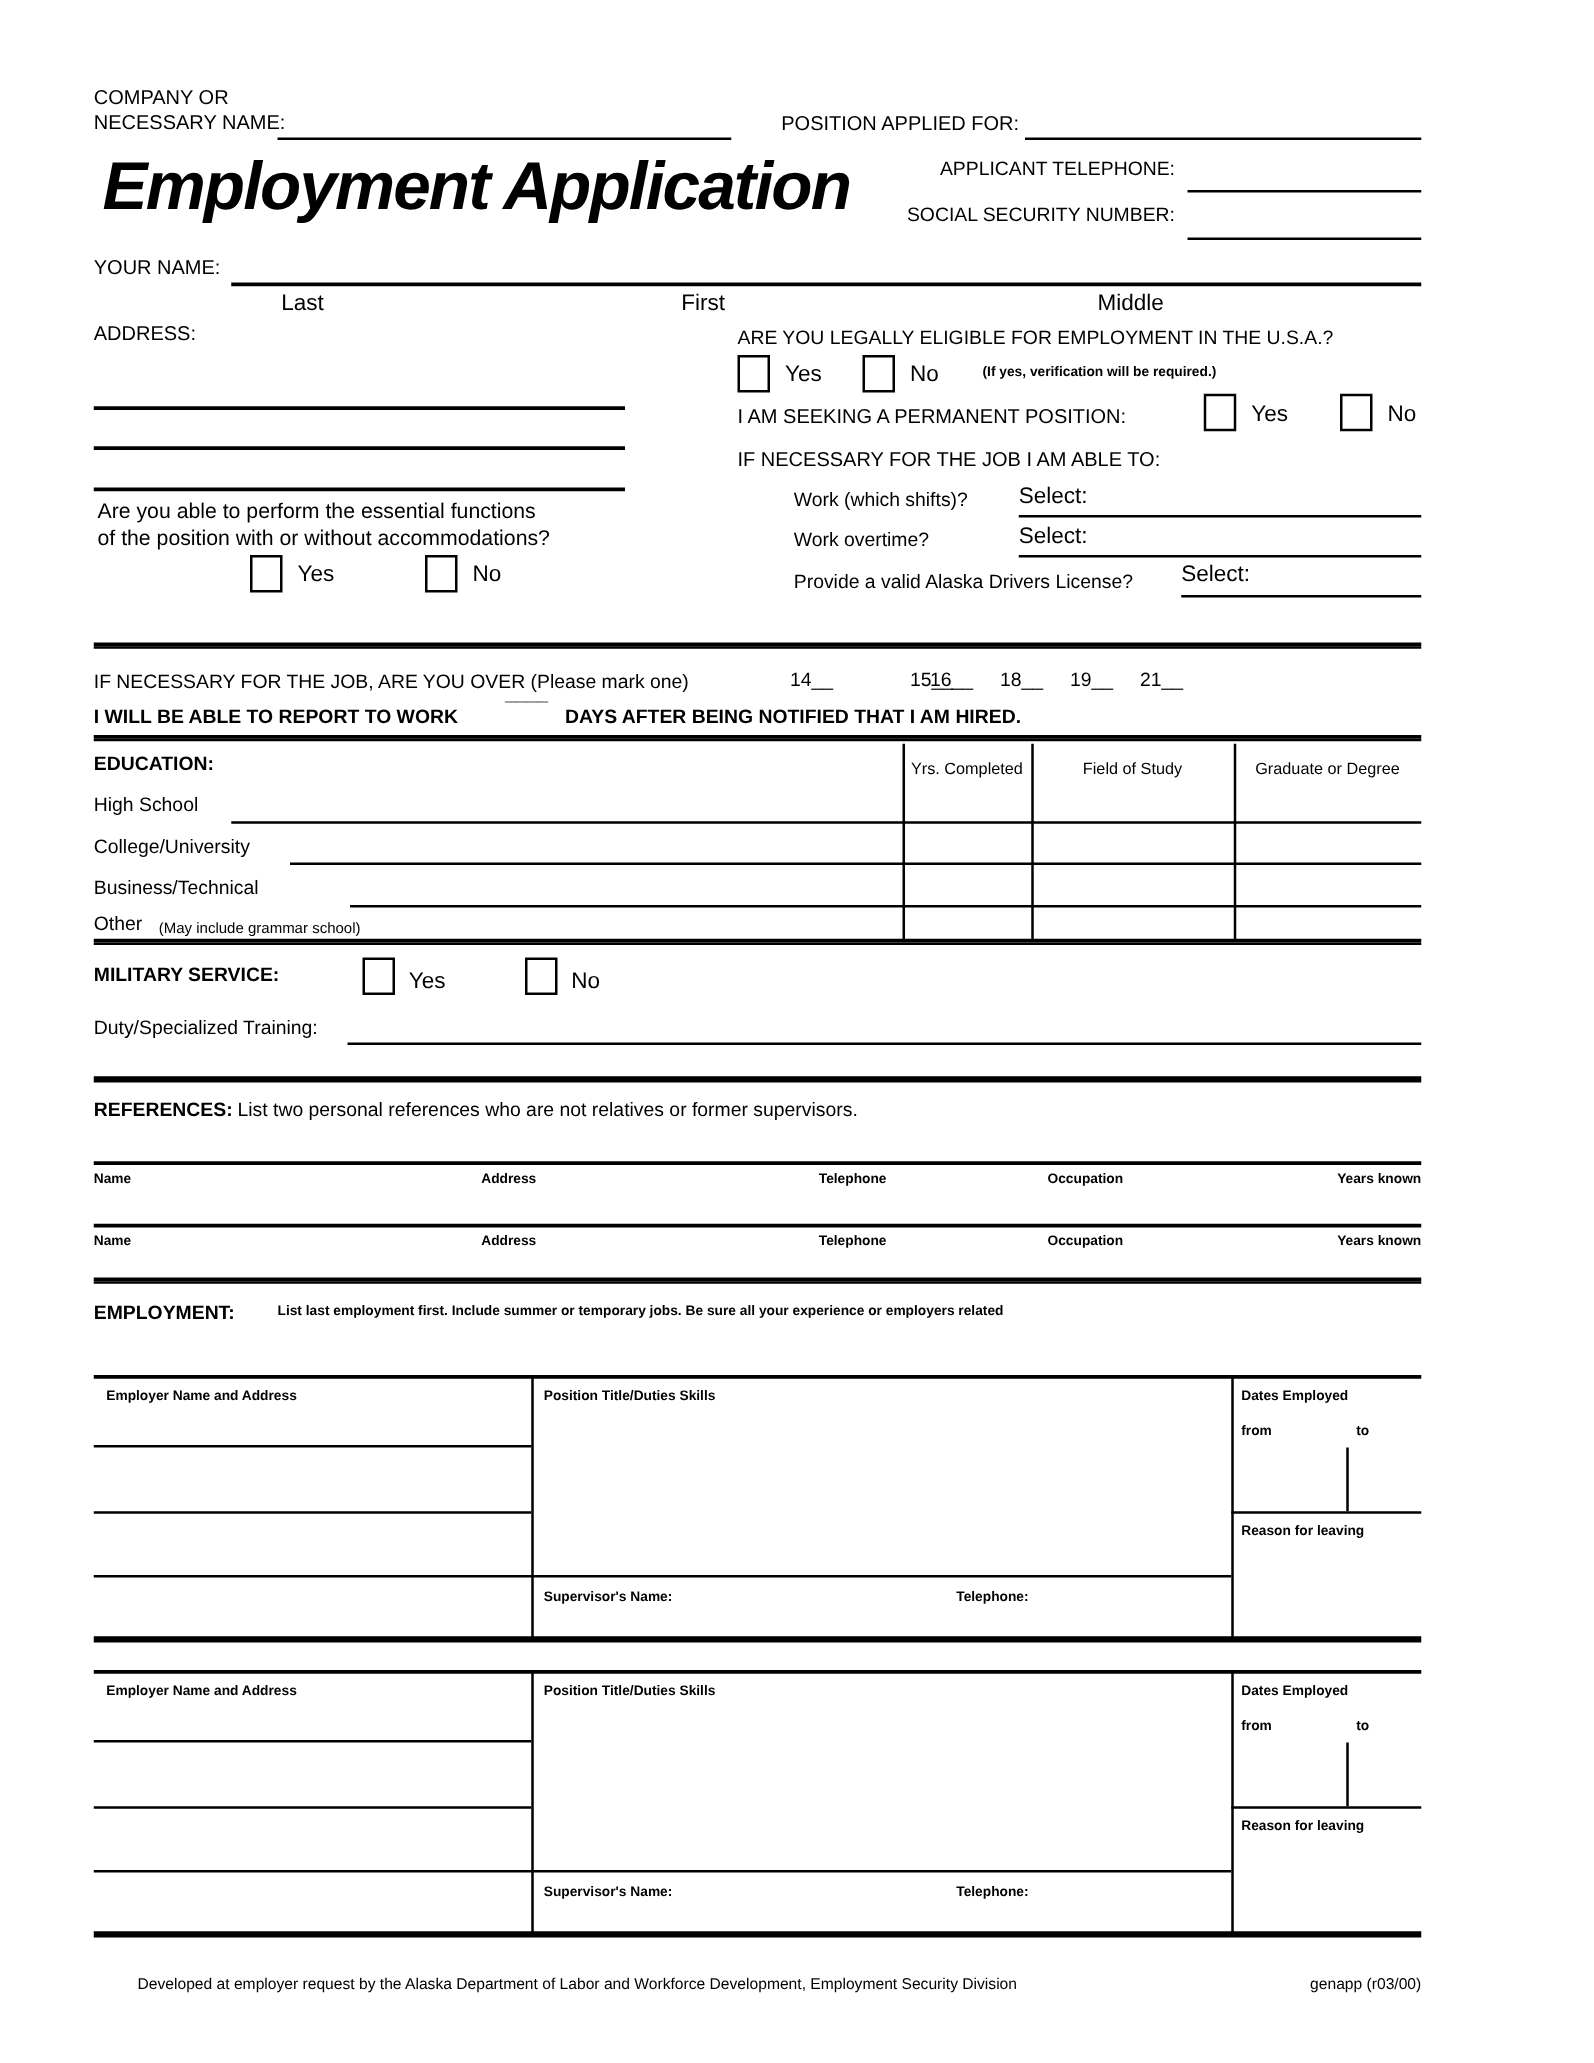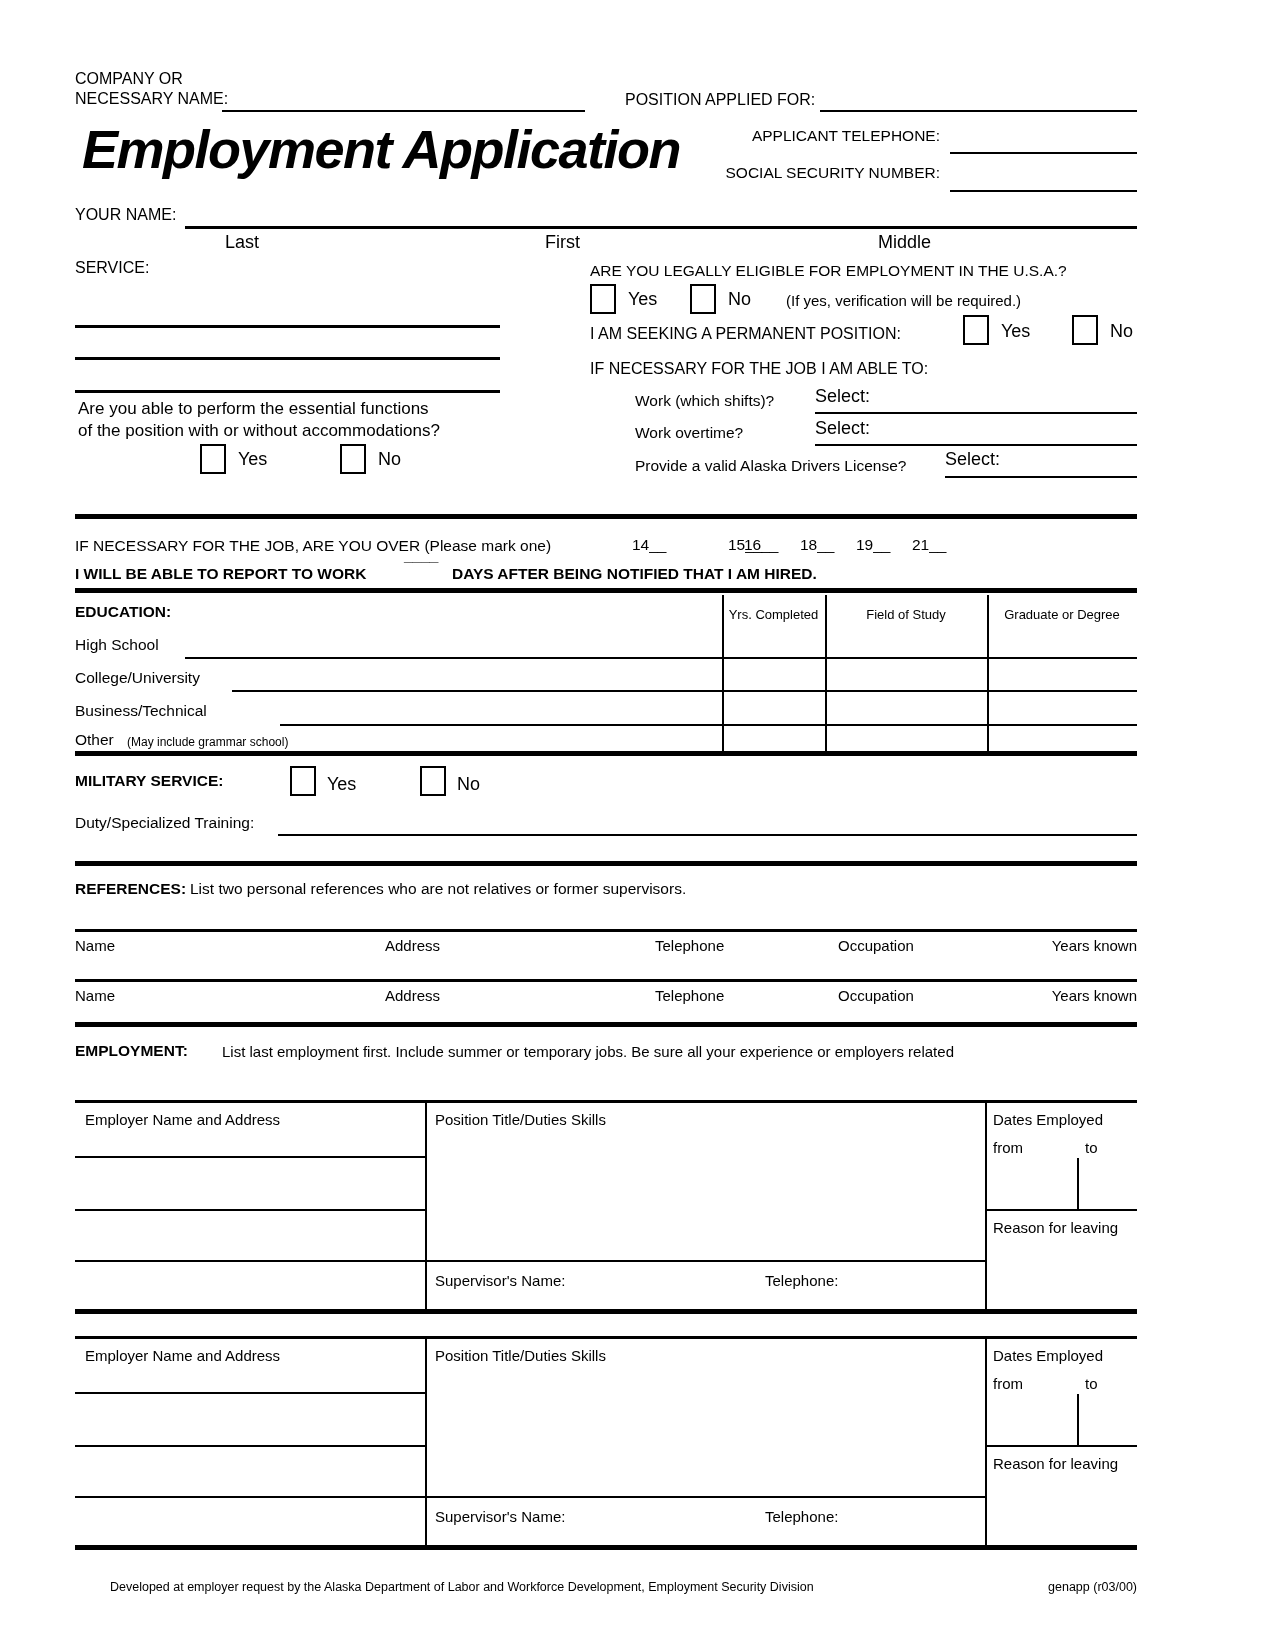--- a/index.html
+++ b/index.html
@@ -11,21 +11,21 @@
   .hl3  { position:absolute; background:#000; height:3px; }
   .vl   { position:absolute; background:#000; width:2px; }
   .dbl  { position:absolute; height:2px; border-top:3px solid #000; border-bottom:2px solid #000; }
   .cb   { position:absolute; width:26px; height:30px; border:2px solid #000; background:#fff; }
   .b    { font-weight:700; }
   .ctr  { text-align:center; }
   .rt   { text-align:right; }
   .f12  { font-size:12px; }
   .f125 { font-size:12.5px; }
   .f13  { font-size:13px; }
-  .f145 { font-size:15px; }
+  .f145 { font-size:11px;font-weight:bold; }
   .f155 { font-size:15.5px; }
   .f16  { font-size:16px; }
   .f17  { font-size:17px; }
   .f18  { font-size:18px; }
   .title{ font-size:54px; font-weight:700; font-style:italic; letter-spacing:-1.5px; }
 </style>
 </head>
 <body>
 
 <div class="page">
@@ -44,21 +44,21 @@
 
   <div class="abs f155 rt" style="left:715px;top:164px;width:225px">SOCIAL SECURITY NUMBER:</div>
   <div class="hl" style="left:950px;top:190px;width:187px"></div>
 
   <div class="abs f16" style="left:75px;top:206px">YOUR NAME:</div>
   <div class="hl3" style="left:185px;top:226px;width:952px"></div>
   <div class="abs f18" style="left:225px;top:232px">Last</div>
   <div class="abs f18" style="left:545px;top:232px">First</div>
   <div class="abs f18" style="left:878px;top:232px">Middle</div>
 
-  <div class="abs f16" style="left:75px;top:259px">SERVICE:</div>
+  <div class="abs f16" style="left:75px;top:259px">ADDRESS:</div>
   <div class="hl3" style="left:75px;top:325px;width:425px"></div>
   <div class="hl3" style="left:75px;top:357px;width:425px"></div>
   <div class="hl3" style="left:75px;top:390px;width:425px"></div>
 
   <div class="abs f17" style="left:78px;top:399px">Are you able to perform the essential functions</div>
   <div class="abs f17" style="left:78px;top:421px">of the position with or without accommodations?</div>
   <div class="cb" style="left:200px;top:444px"></div>
   <div class="abs f18" style="left:238px;top:449px">Yes</div>
   <div class="cb" style="left:340px;top:444px"></div>
   <div class="abs f18" style="left:378px;top:449px">No</div>

